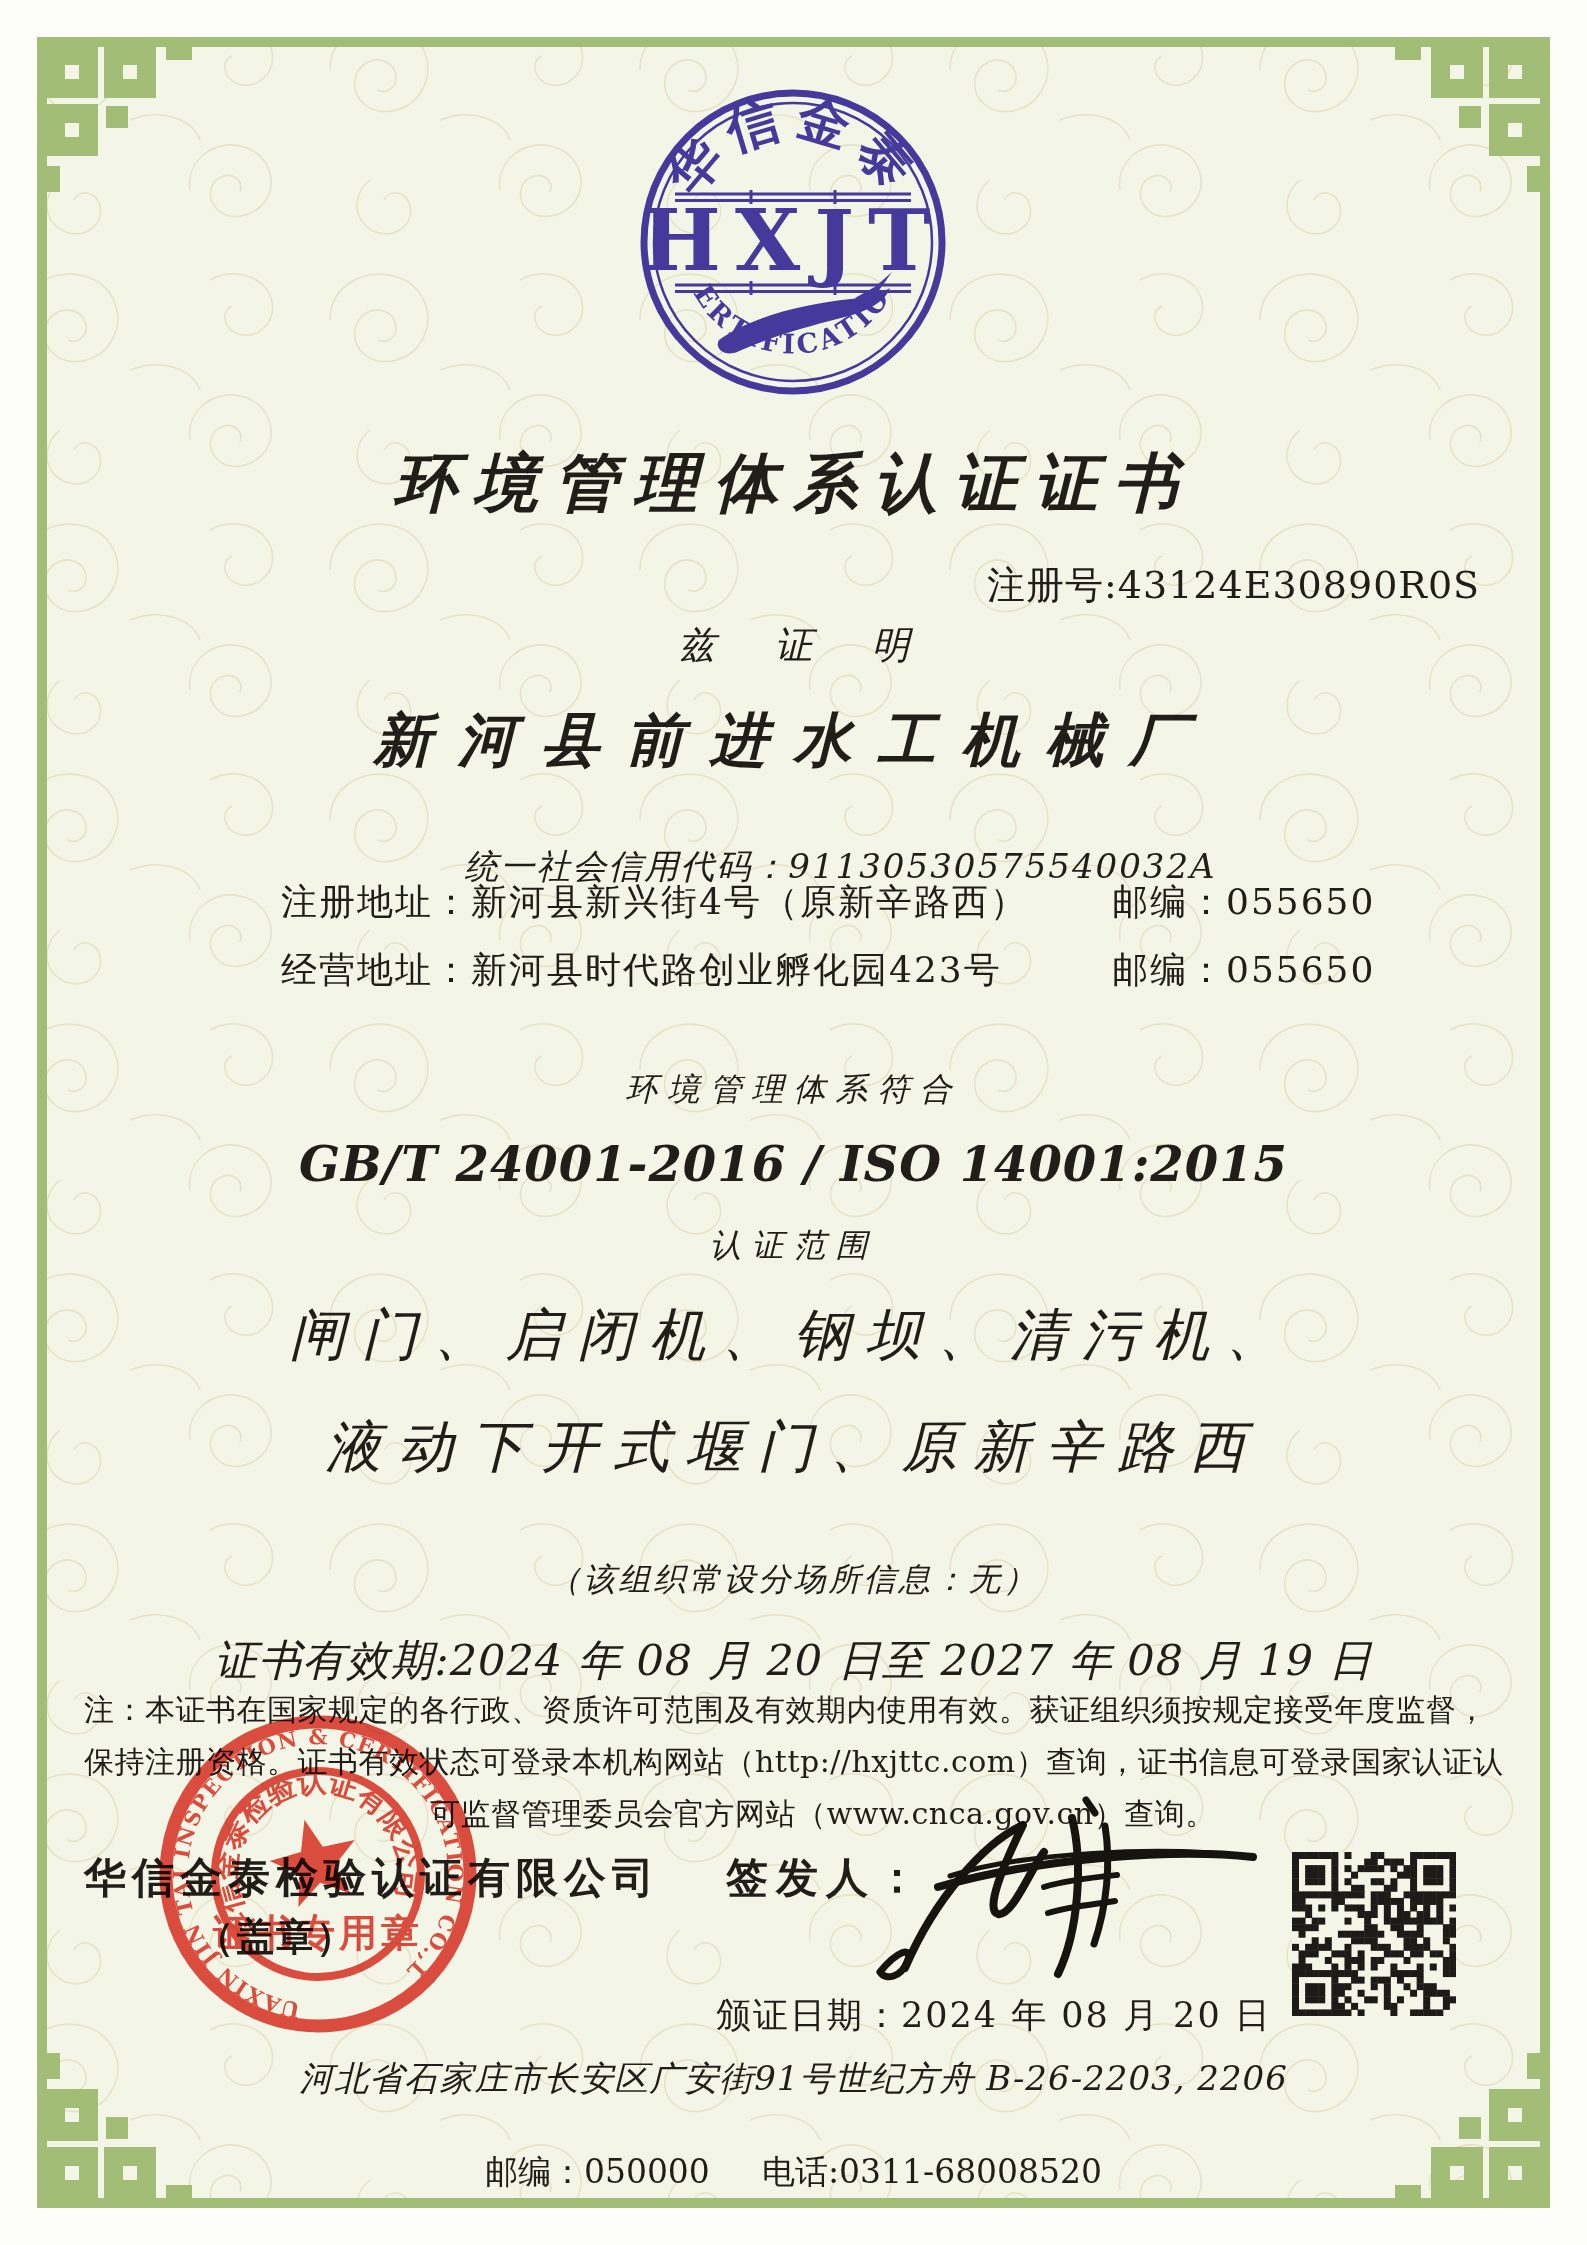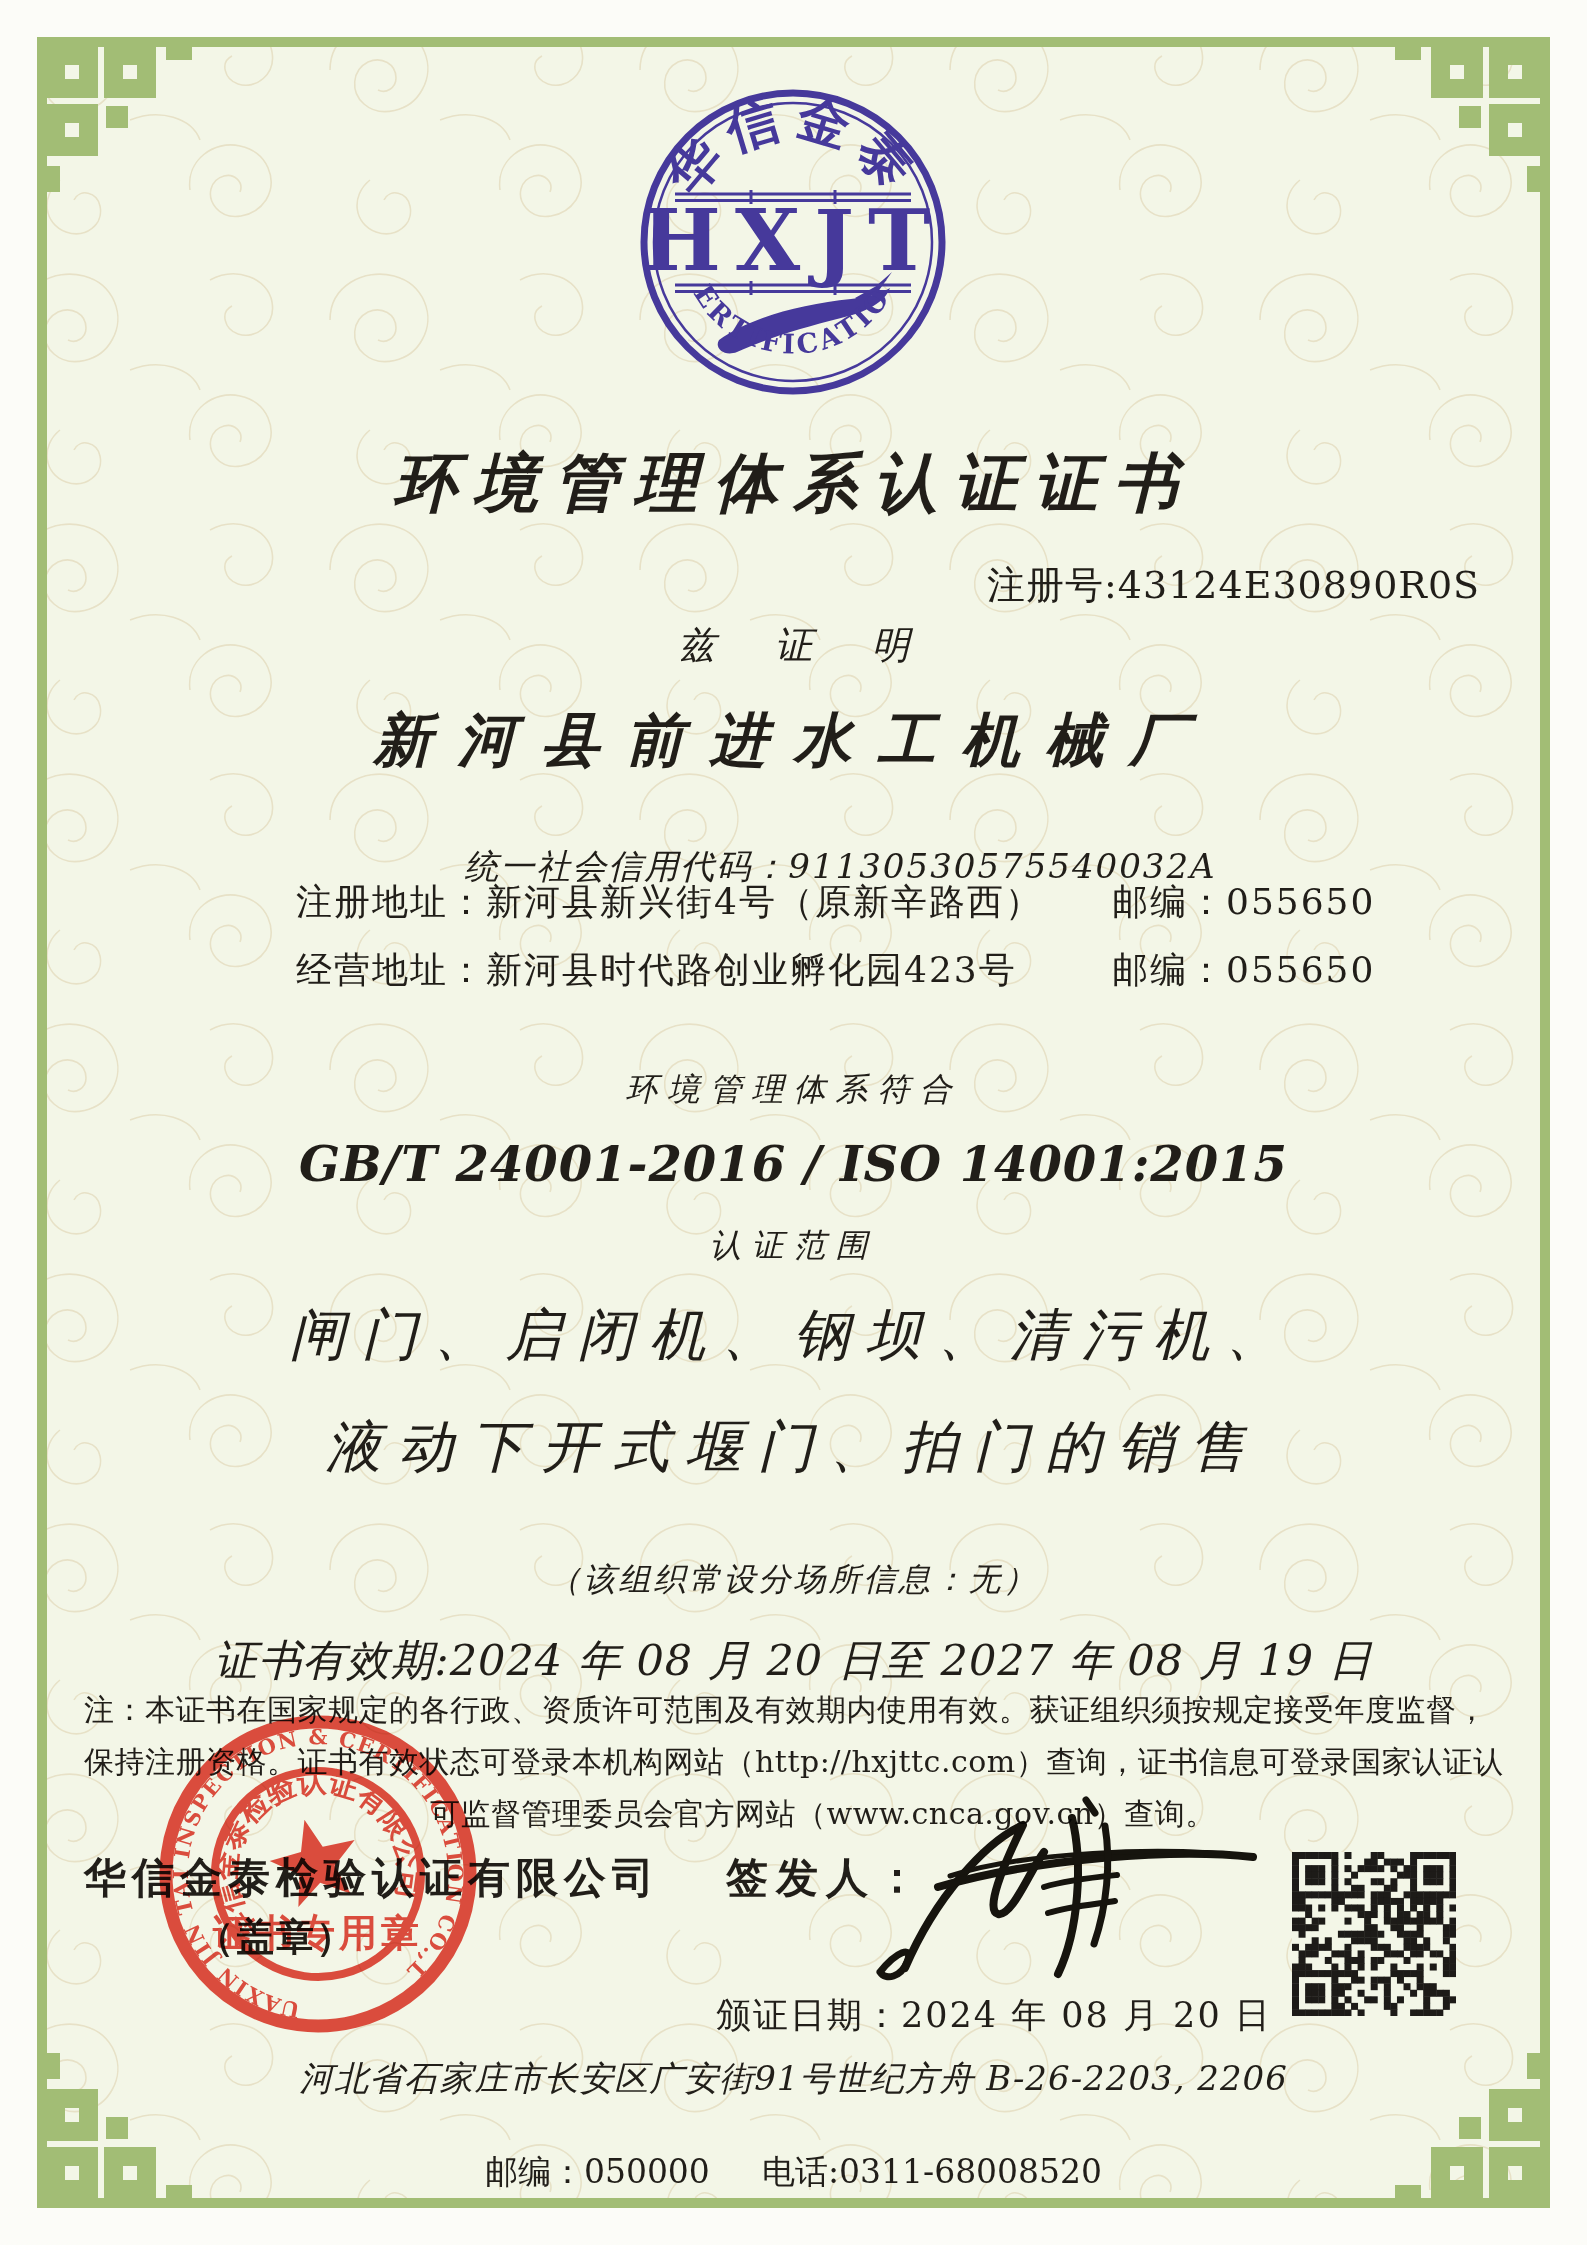--- a/index.html
+++ b/index.html
@@ -6,21 +6,21 @@
   .page{position:relative;width:1587px;height:2245px;background:#fcfcf8;overflow:hidden;
         font-family:"DejaVu Serif", serif;color:#211e19;}
   .abs{position:absolute;}
   .cline{position:absolute;left:0;width:100%;text-align:center;white-space:nowrap;font-style:italic;}
   .title{font-size:64px;font-weight:bold;letter-spacing:16px;}
   .regno{font-size:38px;letter-spacing:1px;}
   .attest{font-size:38px;letter-spacing:1.55em;text-indent:1.55em;}
   .org-name{font-size:58px;font-weight:bold;letter-spacing:26px;}
   .credit{font-size:34px;letter-spacing:2px;}
   .addr-row{position:absolute;left:0;width:100%;font-size:36px;}
-  .addr-main{position:absolute;left:296px;white-space:nowrap;letter-spacing:2px;}
+  .addr-main{position:absolute;left:281px;white-space:nowrap;letter-spacing:2px;}
   .addr-post{position:absolute;left:1112px;white-space:nowrap;letter-spacing:2px;}
   .conform{font-size:32px;letter-spacing:10px;}
   .standard{font-size:48px;font-weight:bold;font-family:"DejaVu Serif",serif;letter-spacing:1px;}
   .scope-label{font-size:32px;letter-spacing:10px;}
   .scope{font-size:56px;letter-spacing:16px;}
   .branch{font-size:32px;letter-spacing:3px;text-align:center;}
   .validity{font-size:43px;letter-spacing:1px;}
   .note{position:absolute;left:84px;font-size:30px;white-space:nowrap;letter-spacing:0.5px;}
   .note3{left:430px;}
   .issuer-row{position:absolute;left:84px;top:1850px;display:flex;gap:66px;white-space:nowrap;}
@@ -113,21 +113,21 @@
   <div class="addr-row" style="top:946px;">
     <span class="addr-main"><span>经营地址：</span><span>新河县时代路创业孵化园423号</span></span>
     <span class="addr-post"><span>邮编：</span><span>055650</span></span>
   </div>
 
   <div class="cline conform" style="top:1068px;">环境管理体系符合</div>
   <div class="cline standard" style="top:1136px;">GB/T 24001-2016 / ISO 14001:2015</div>
   <div class="cline scope-label" style="top:1224px;">认证范围</div>
 
   <div class="cline scope" style="top:1298px;">闸门、启闭机、钢坝、清污机、</div>
-  <div class="cline scope" style="top:1410px;">液动下开式堰门、拍门的销售</div>
+  <div class="cline scope" style="top:1410px;">液动下开式堰门、原新辛路西</div>
 
   <div class="cline branch" style="top:1558px;">（该组织常设分场所信息：无）</div>
   <div class="cline validity" style="top:1632px;">证书有效期:2024 年 08 月 20 日至 2027 年 08 月 19 日</div>
 
   <div class="note" style="top:1690px;">注：本证书在国家规定的各行政、资质许可范围及有效期内使用有效。获证组织须按规定接受年度监督，</div>
   <div class="note" style="top:1742px;">保持注册资格。证书有效状态可登录本机构网站（http://hxjttc.com）查询，证书信息可登录国家认证认</div>
   <div class="note note3" style="top:1794px;">可监督管理委员会官方网站（www.cnca.gov.cn）查询。</div>
 
   <div class="issuer-row">
     <span class="issuer-company">华信金泰检验认证有限公司</span>

